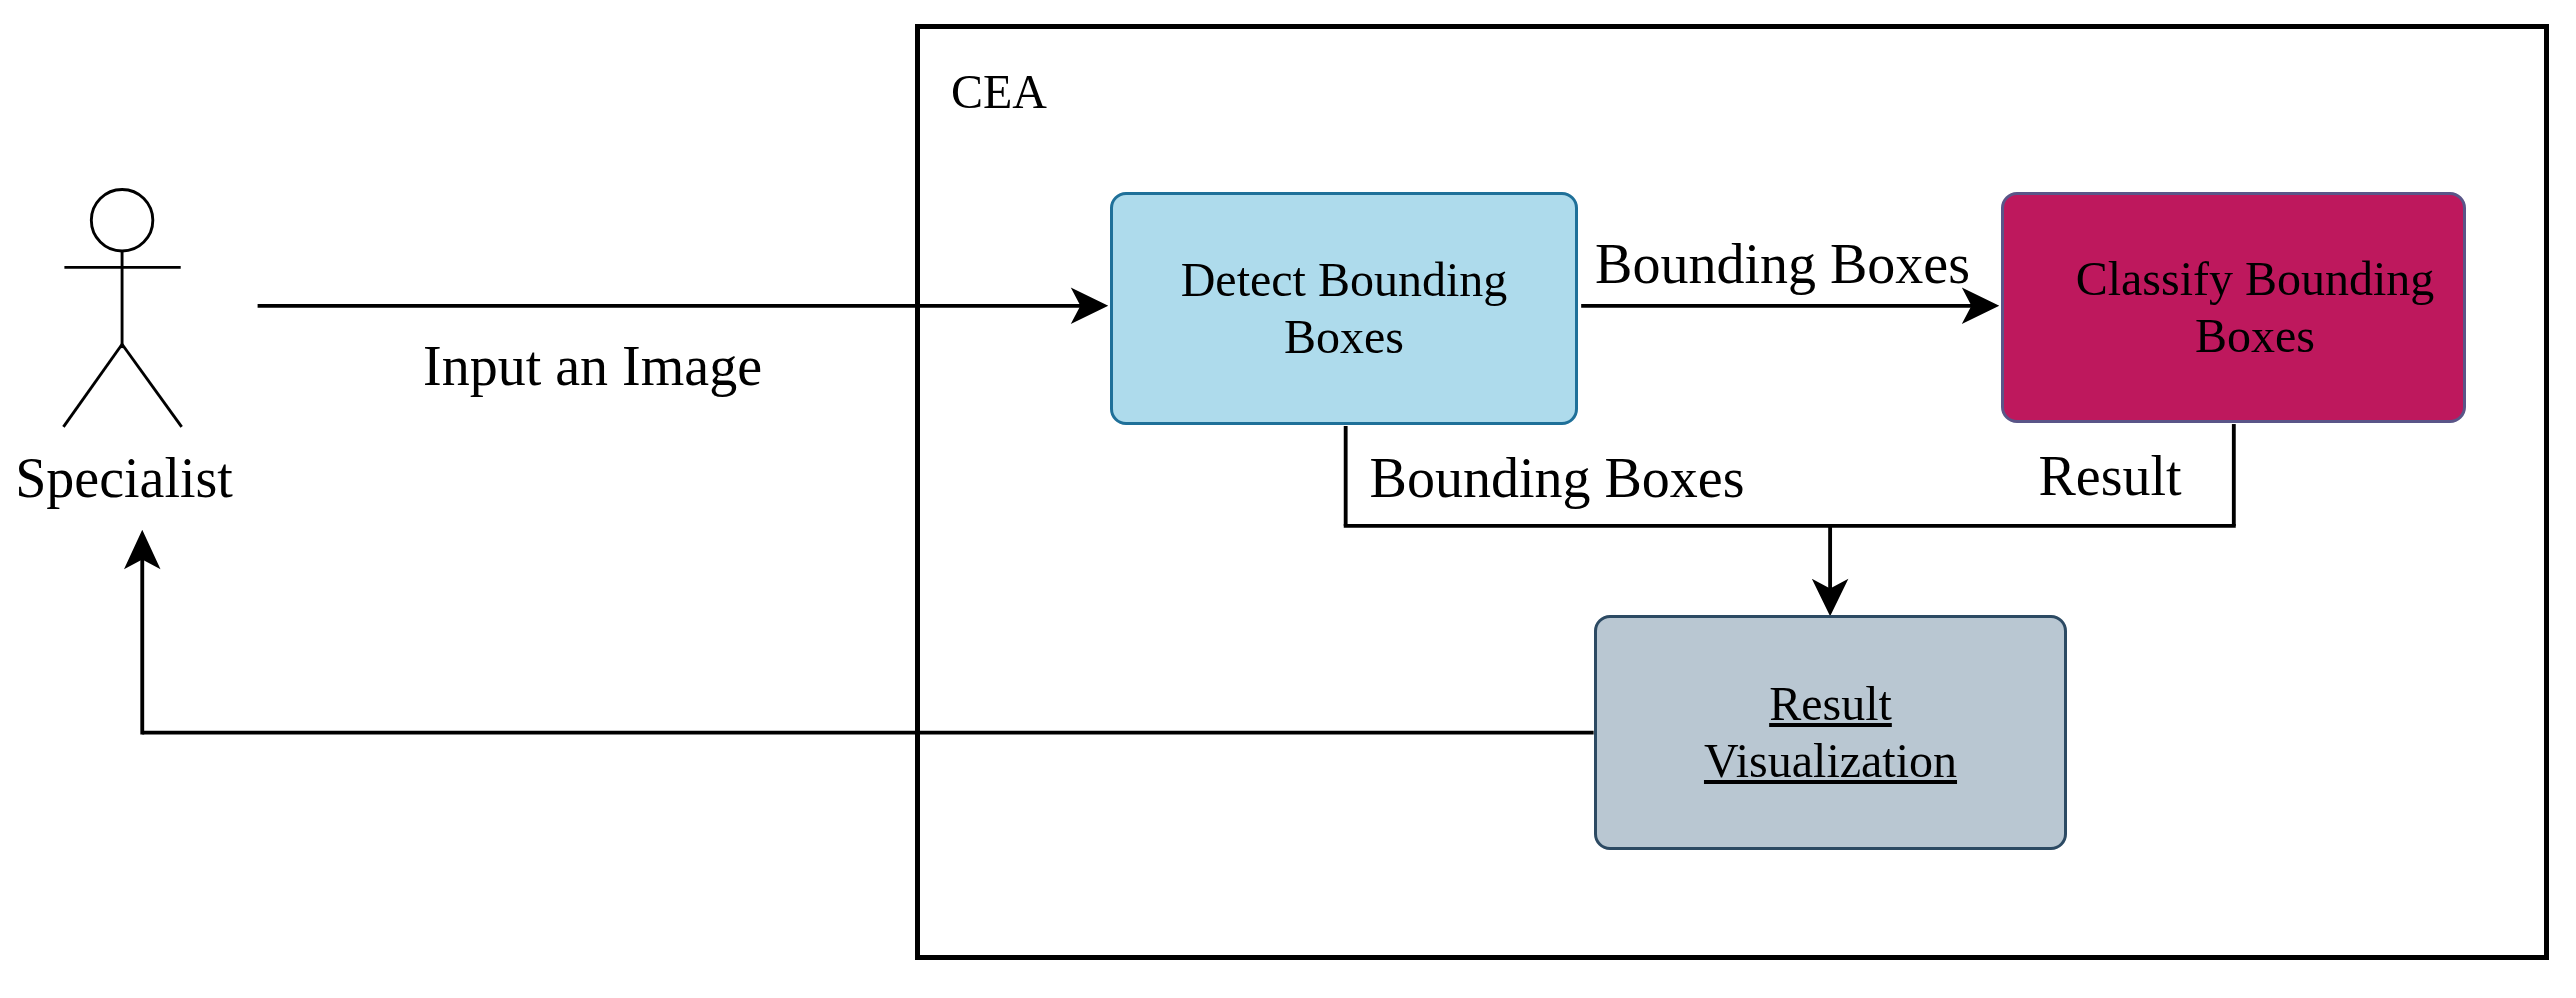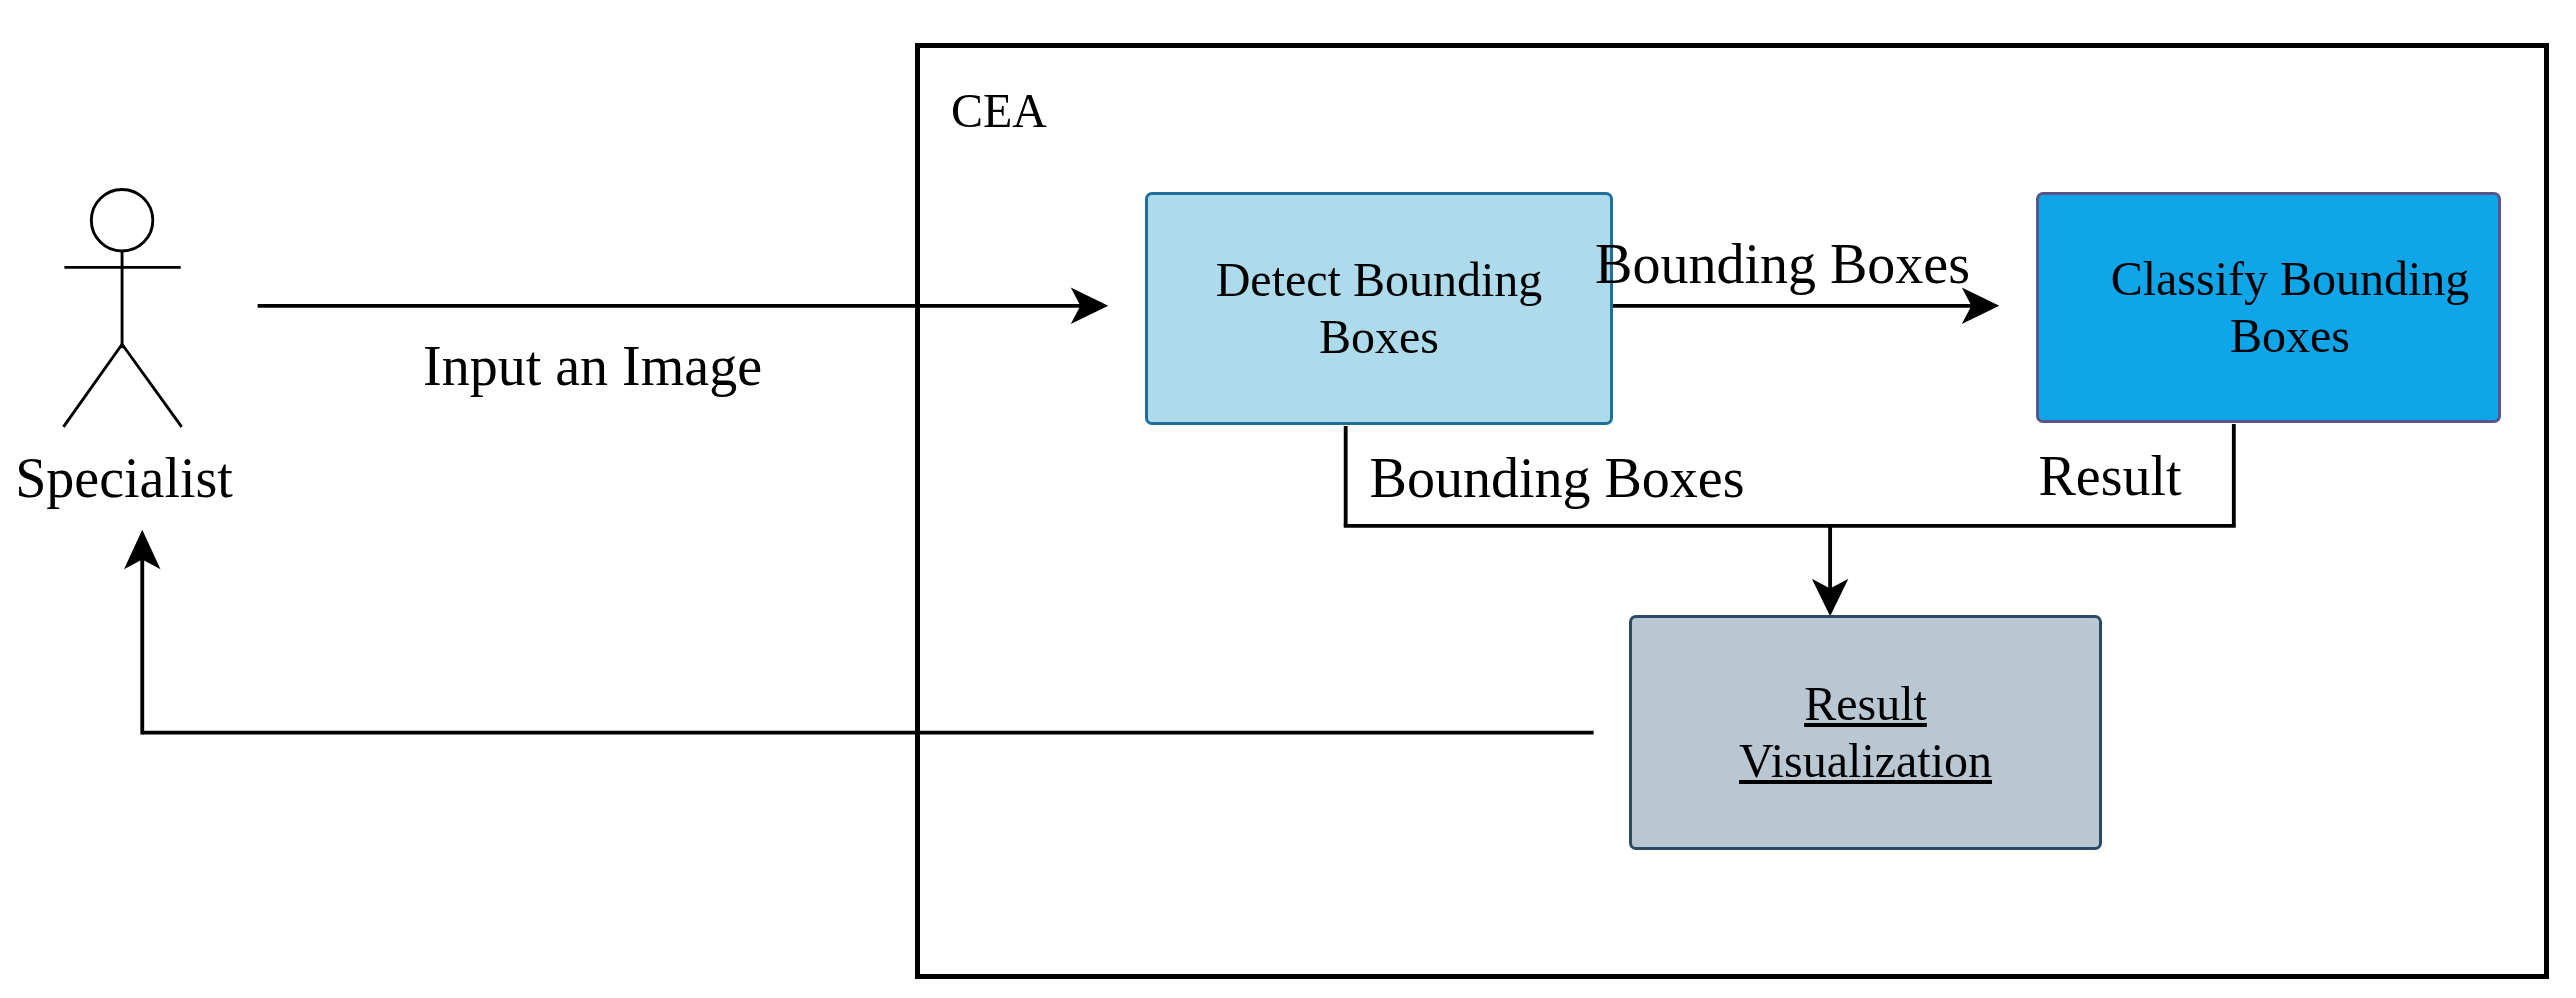--- a/index.html
+++ b/index.html
@@ -4,42 +4,42 @@
 <style>
   html,body { margin:0; padding:0; background:#ffffff; }
   .canvas {
     position:relative; width:2576px; height:999px;
     background:#ffffff; overflow:hidden;
     font-family:"Liberation Serif", serif; color:#000;
   }
 
   
   .cea-box {
-    position:absolute; left:915px; top:43px; width:1634px; height:936px;
+    position:absolute; left:915px; top:24px; width:1634px; height:936px;
     border:5.8px solid #000; box-sizing:border-box; background:transparent;
   }
   .cea-label {
     position:absolute; left:31px; top:35px;
     font-size:48px; line-height:56px; white-space:nowrap;
   }
 
   
   svg.layer { position:absolute; left:0; top:0; width:2576px; height:999px; }
   .stroke { stroke:#000; fill:none; }
   .w3 { stroke-width:3px; }
   .w4 { stroke-width:4px; }
   .head { fill:#ffffff; }
   .arrowhead { fill:#000; stroke:none; }
 
   
   .node {
     position:absolute; box-sizing:border-box;
     display:flex; align-items:center; justify-content:center;
     text-align:center; font-size:48px; line-height:1.18;
-    border:3.8px solid; border-radius:7px;margin-left:35px;
+    border:3.8px solid; border-radius:16px;
   }
   #node-detect   { left:1110px; top:192px; width:468px; height:233px; background:#AEDBEC; border-color:#1F7099; }
   #node-classify { left:2001px; top:192px; width:465px; height:231px; background:#D0CEE1; border-color:#5A5588; }
   #node-result   { left:1594px; top:615px; width:473px; height:235px; background:#B9C7D2; border-color:#2C4A63; }
   #node-detect .lbl, #node-classify .lbl { display:block; max-width:413px; }
   #node-result .lbl { display:block; max-width:298px;text-decoration:underline; }
 
   
   .edge-label {
     position:absolute; font-size:56px; line-height:56px;
@@ -84,21 +84,21 @@
 
     <line class="stroke w4" x1="1658" y1="762" x2="148" y2="762"></line>
     <line class="stroke w4" x1="148" y1="764" x2="148" y2="562"></line>
     <polygon class="arrowhead" points="148,551 129,592 148,582 167,592"></polygon>
   </svg>
 
   <div class="node" id="node-detect" style="background-color: rgb(174, 219, 236); border-color: rgb(31, 112, 153);">
     <span class="lbl">Detect Bounding Boxes</span>
   </div>
 
-  <div class="node" id="node-classify" style="background-color: #0ea5e9; border-color: rgb(90, 85, 136); padding-left: 43px;">
+  <div class="node" id="node-classify" style="background-color: #be185d; border-color: rgb(90, 85, 136); padding-left: 43px;">
     <span class="lbl">Classify Bounding Boxes</span>
   </div>
 
   <div class="node" id="node-result" style="background-color: rgb(185, 199, 210); border-color: rgb(44, 74, 99);">
     <span class="lbl">Result Visualization</span>
   </div>
 
   <div class="edge-label" id="lbl-input">Input an Image</div>
   <div class="edge-label" id="lbl-bb-top">Bounding Boxes</div>
   <div class="edge-label" id="lbl-bb-bottom">Bounding Boxes</div>

